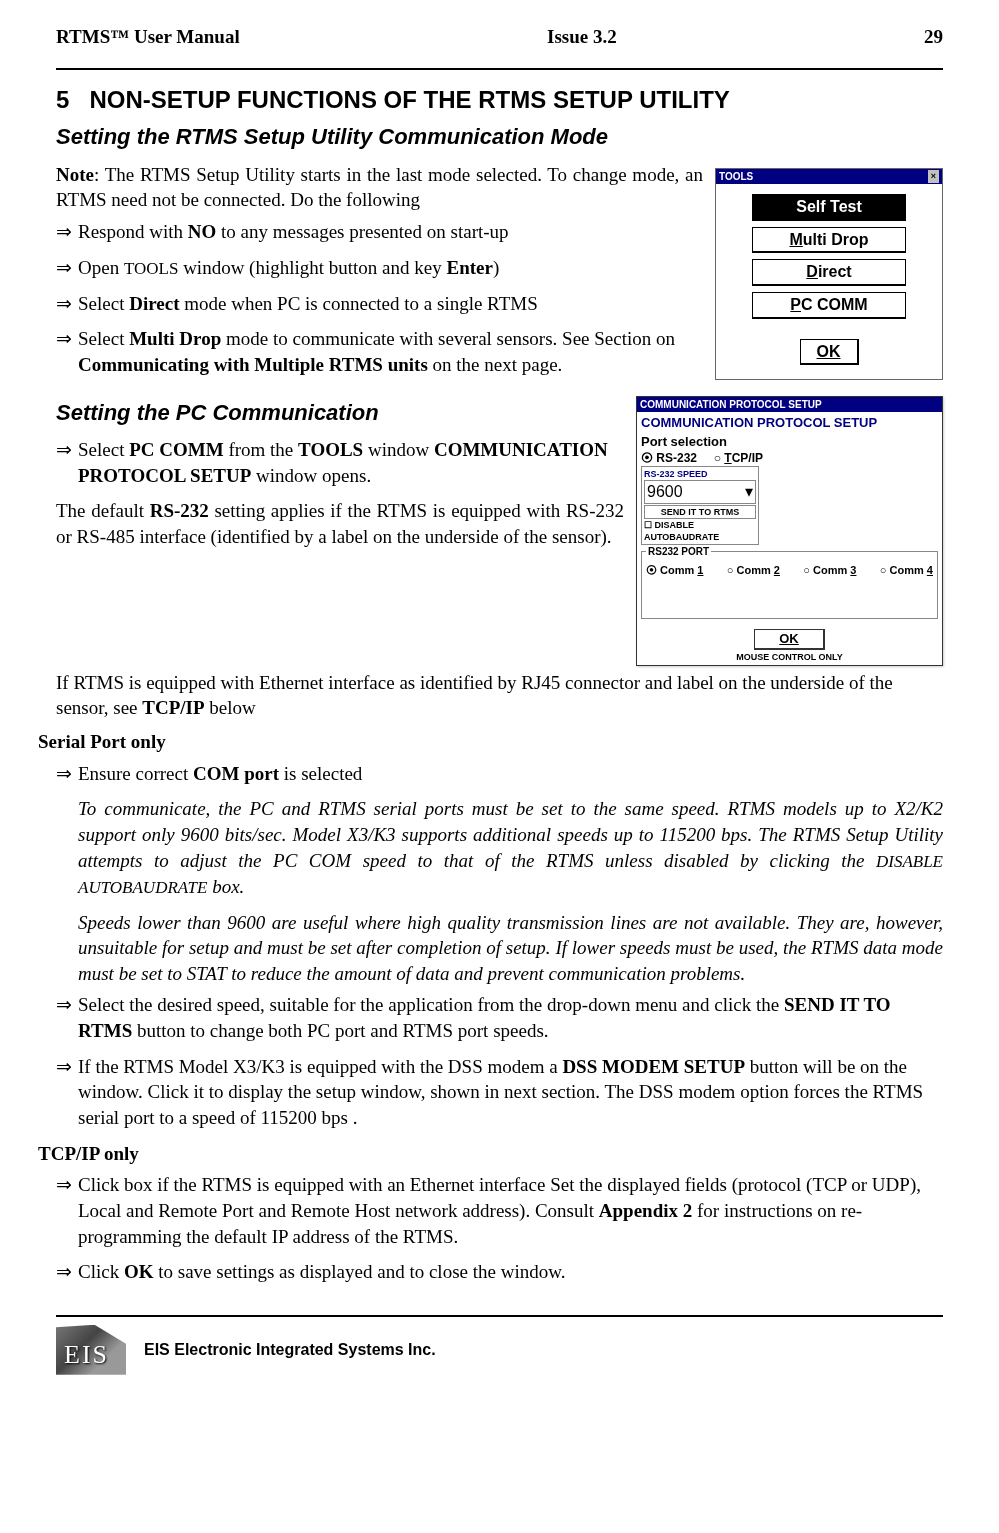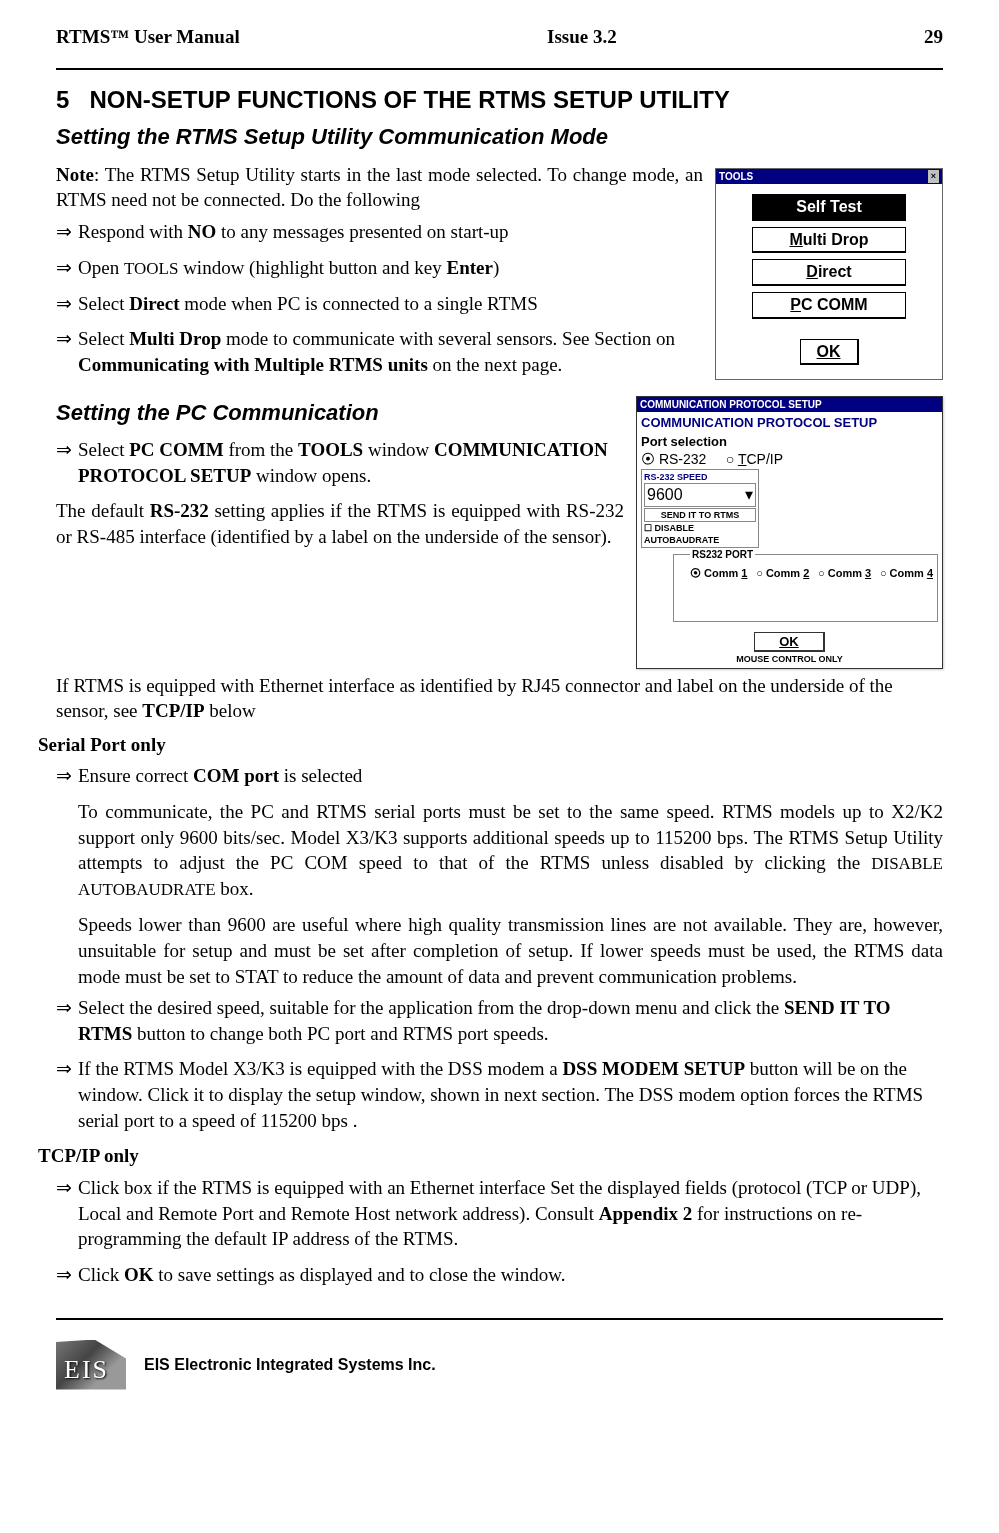--- a/index.html
+++ b/index.html
@@ -128,22 +128,22 @@
     display: flex;
     justify-content: space-between;
     align-items: flex-start;
     flex-direction: column;
   }
   .port-sel {
     font-weight: bold;
     font-size: 13px;
   }
   .radio-row {
-    font-weight: normal;
-    font-size: 14px;
+    font-weight: bold;
+    font-size: 12px;
   }
   .rs-speed {
     border: 1px solid #888;
     font-size: 9px;
     padding: 1px 2px;
     width: 112px;
   }
   .rs-speed-label {
     font-weight: bold;
     font-size: 9px;
@@ -157,23 +157,22 @@
     margin-top: 1px;
   }
   .disable-box {
     font-size: 9px;
     font-weight: bold;
   }
   .rs232port {
     border: 1px solid #888;
     margin-top: 6px;
     font-size: 11px;
-    padding: 2px 4px 40px 16px;
+    padding: 2px 4px 40px 4px;
     position: relative;
-    margin-left: 32px;
   }
   .rs232port .legend {
     position: relative;
     top: -10px;
     background: #fff;
     font-size: 10px;
     font-weight: bold;
     padding: 0 2px;
   }
   .comm-ports {
@@ -218,30 +217,30 @@
     position: absolute;
     left: -22px;
     top: 0;
   }
   .subhead {
     font-weight: bold;
     margin-left: -18px;
     margin-top: 8px;
   }
   .justify { text-align: justify; }
-  .indent { margin-left: 22px; }
+  .indent { margin-left: 22px; font-style: italic; }
   .footer-line {
     border-top: 2px solid #000;
     margin-top: 30px;
   }
   .footer {
     display: flex;
     align-items: center;
     gap: 18px;
-    padding: 20px 0;
+    padding: 8px 0;
   }
   .eis-logo {
     width: 70px;
     height: 50px;
     position: relative;
     flex-shrink: 0;
   }
   .eis-swoosh {
     position: absolute;
     width: 70px;

